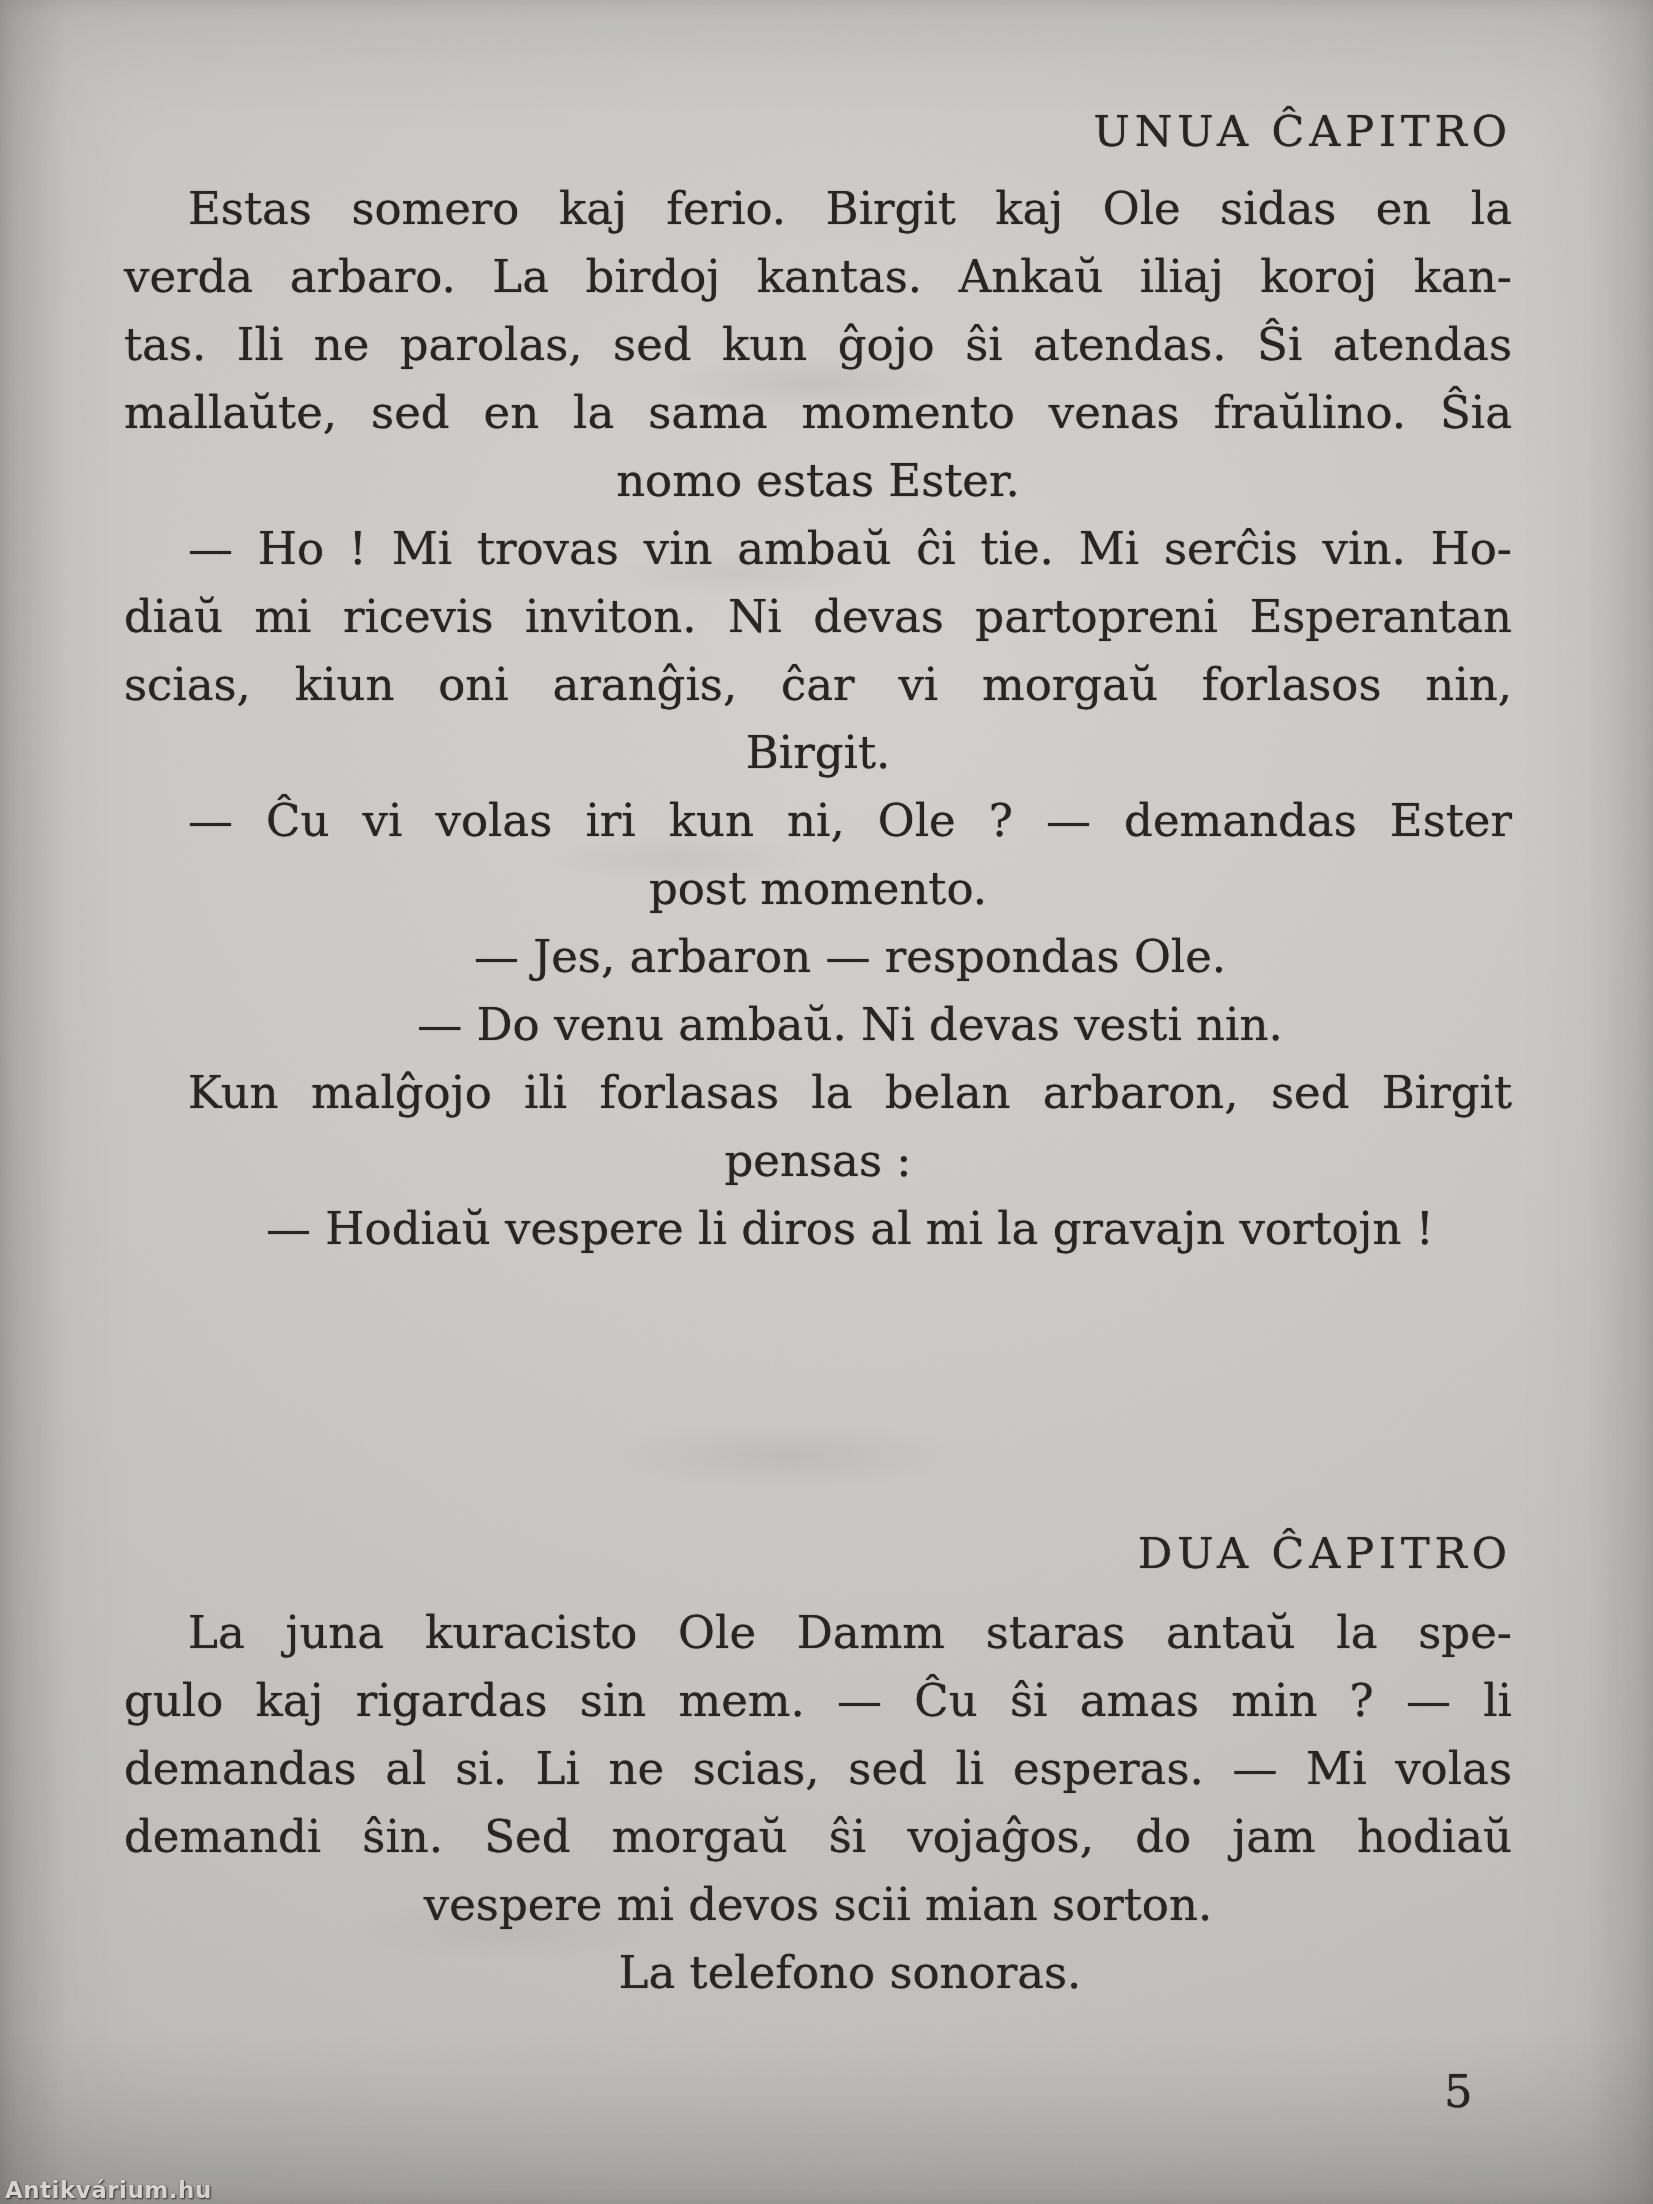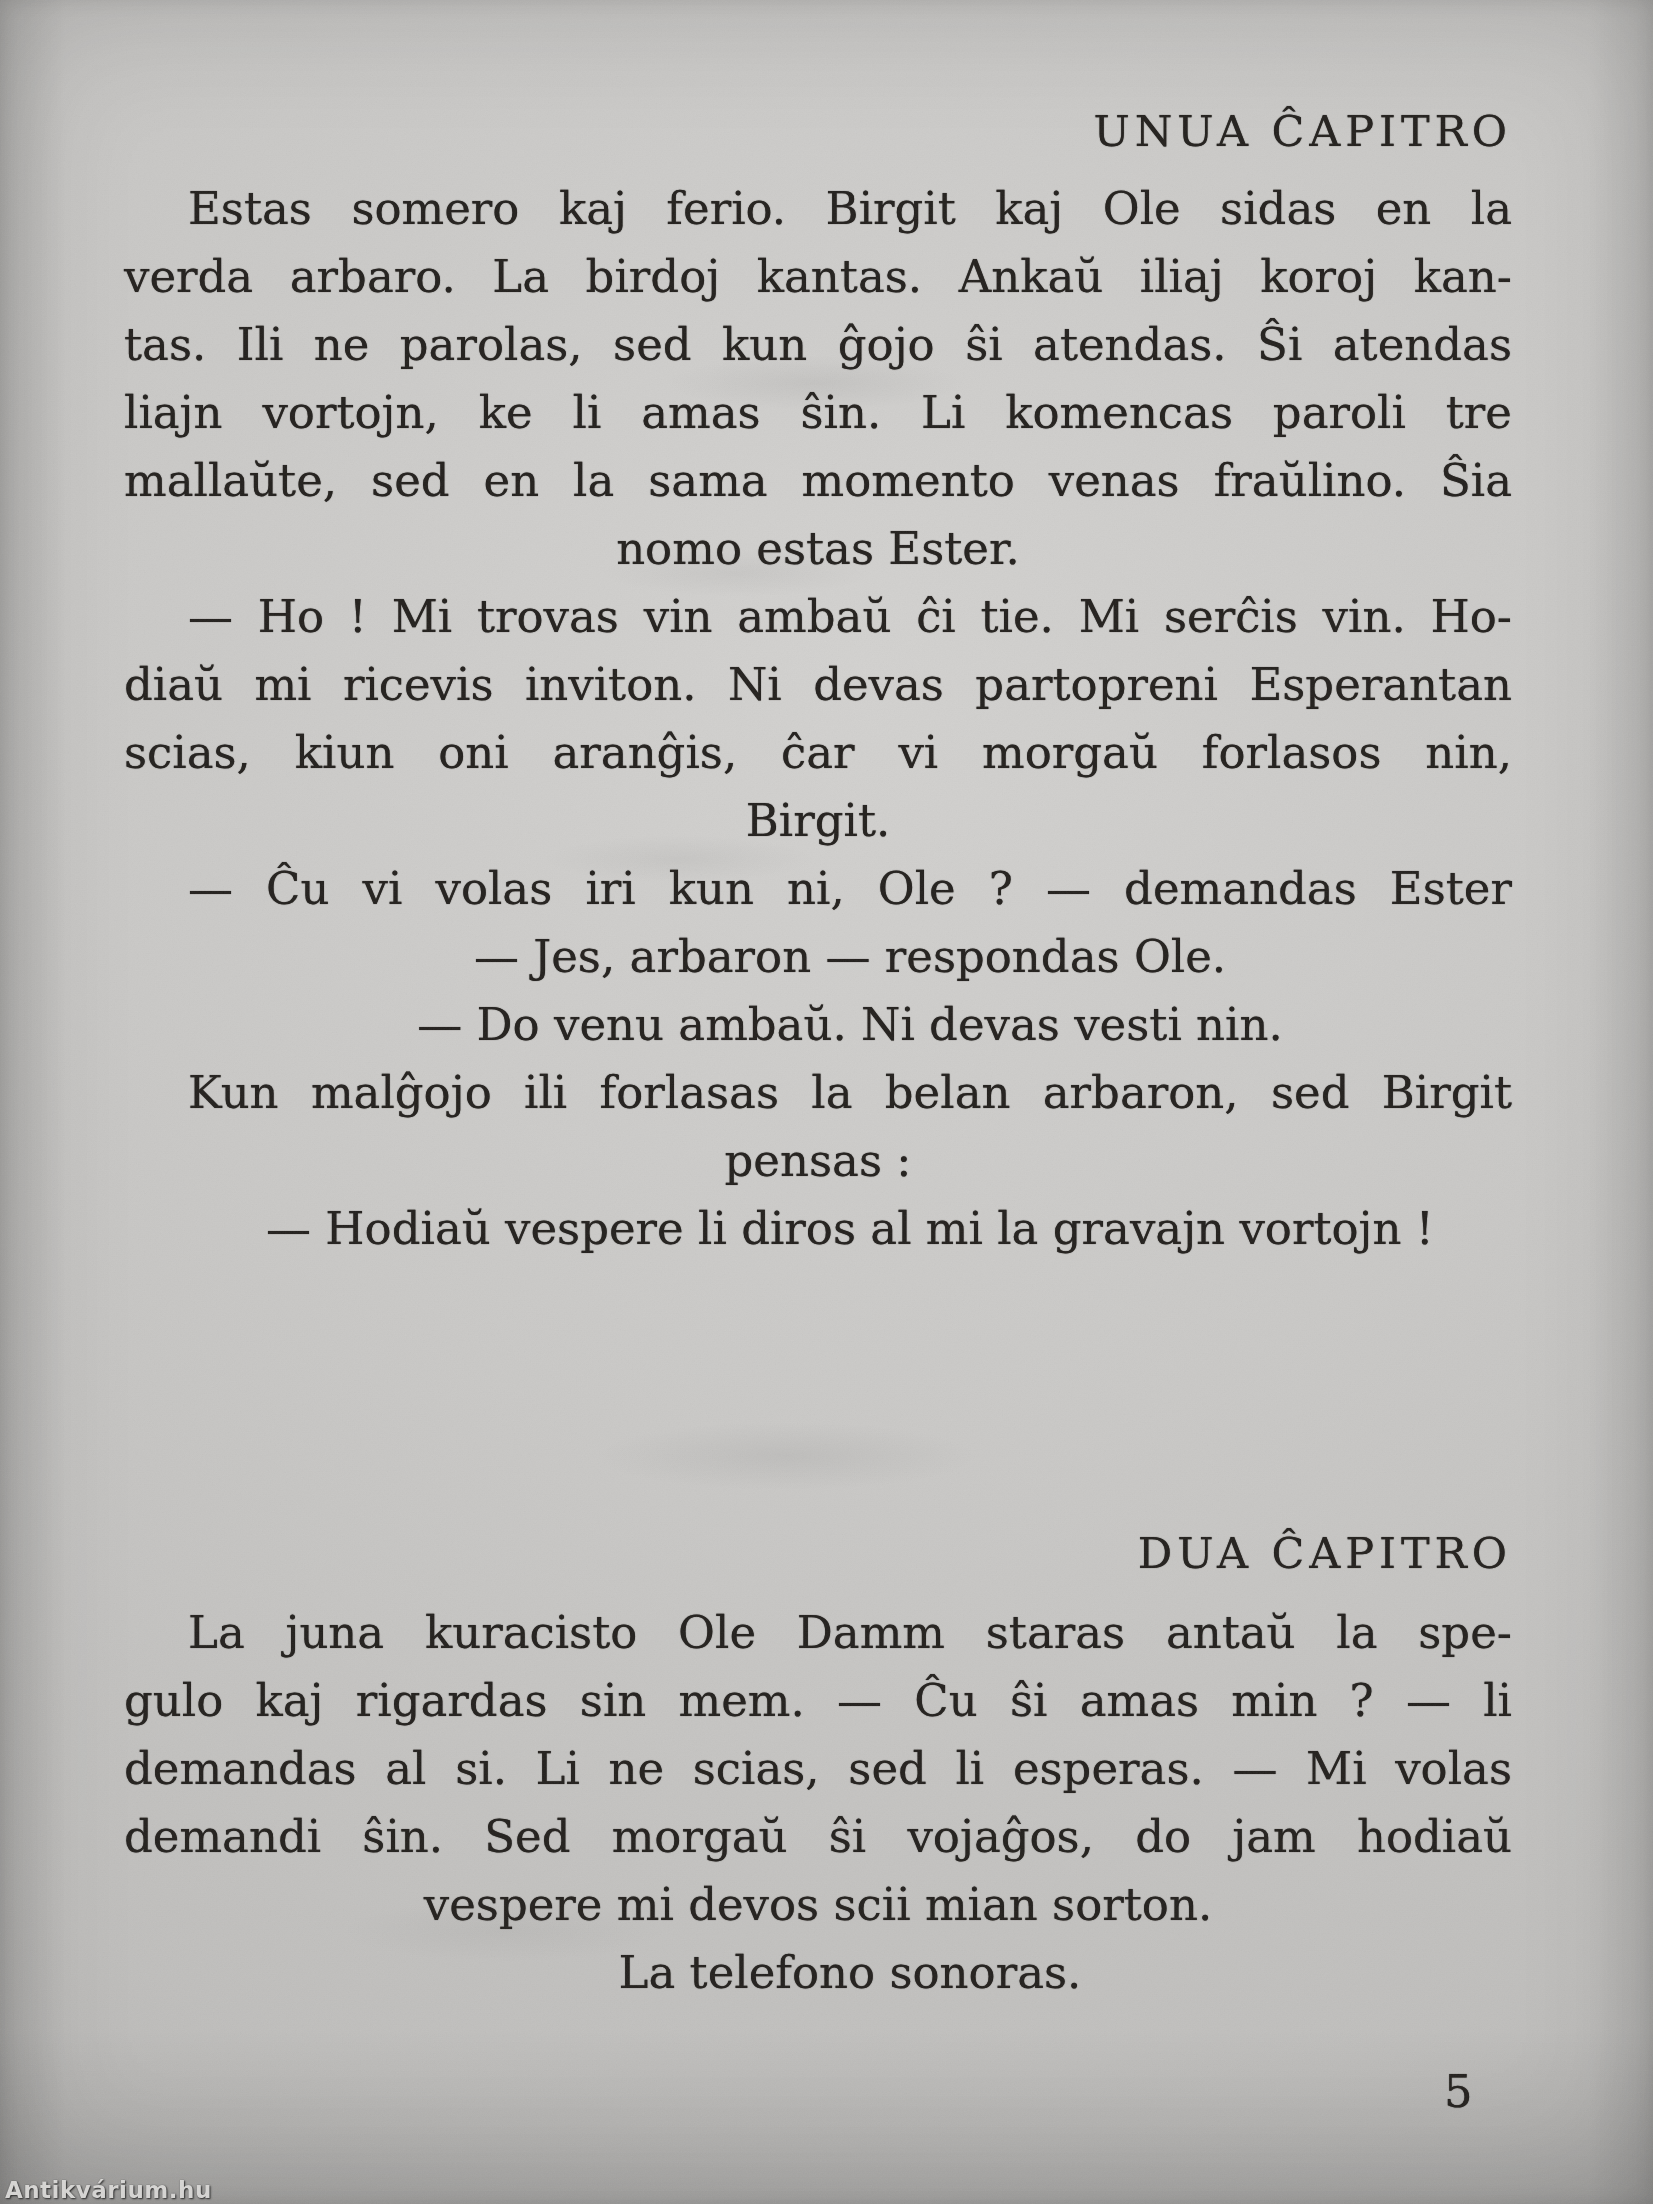--- a/index.html
+++ b/index.html
@@ -87,28 +87,28 @@
 <body>
 
 <div class="page">
 
   <div class="text-block chapter-title" style="top:97px;">UNUA ĈAPITRO</div>
 
   <div class="text-block" style="top:175px;">
     <div class="ln ind j">Estas somero kaj ferio. Birgit kaj Ole sidas en la</div>
     <div class="ln j">verda arbaro. La birdoj kantas. Ankaŭ iliaj koroj kan-</div>
     <div class="ln j">tas. Ili ne parolas, sed kun ĝojo ŝi atendas. Ŝi atendas</div>
-    <div class="ln j">liajn vortojn, ke li amas ŝin. Li komencas paroli tre</div>
     <div class="ln j">mallaŭte, sed en la sama momento venas fraŭlino. Ŝia</div>
     <div class="ln">nomo estas Ester.</div>
     <div class="ln ind j">— Ho ! Mi trovas vin ambaŭ ĉi tie. Mi serĉis vin. Ho-</div>
     <div class="ln j">diaŭ mi ricevis inviton. Ni devas partopreni Esperantan</div>
     <div class="ln j">scias, kiun oni aranĝis, ĉar vi morgaŭ forlasos nin,</div>
     <div class="ln">Birgit.</div>
     <div class="ln ind j">— Ĉu vi volas iri kun ni, Ole ? — demandas Ester</div>
+    <div class="ln">post momento.</div>
     <div class="ln ind">— Jes, arbaron — respondas Ole.</div>
     <div class="ln ind">— Do venu ambaŭ. Ni devas vesti nin.</div>
     <div class="ln ind j">Kun malĝojo ili forlasas la belan arbaron, sed Birgit</div>
     <div class="ln">pensas :</div>
     <div class="ln ind">— Hodiaŭ vespere li diros al mi la gravajn vortojn !</div>
   </div>
 
   <div class="text-block chapter-title" style="top:1519px;">DUA ĈAPITRO</div>
 
   <div class="text-block" style="top:1599px;">

